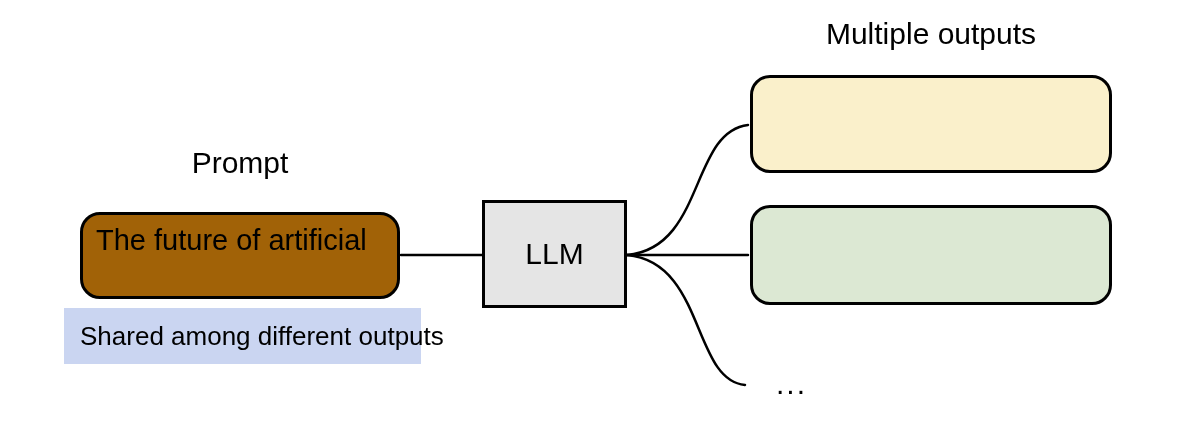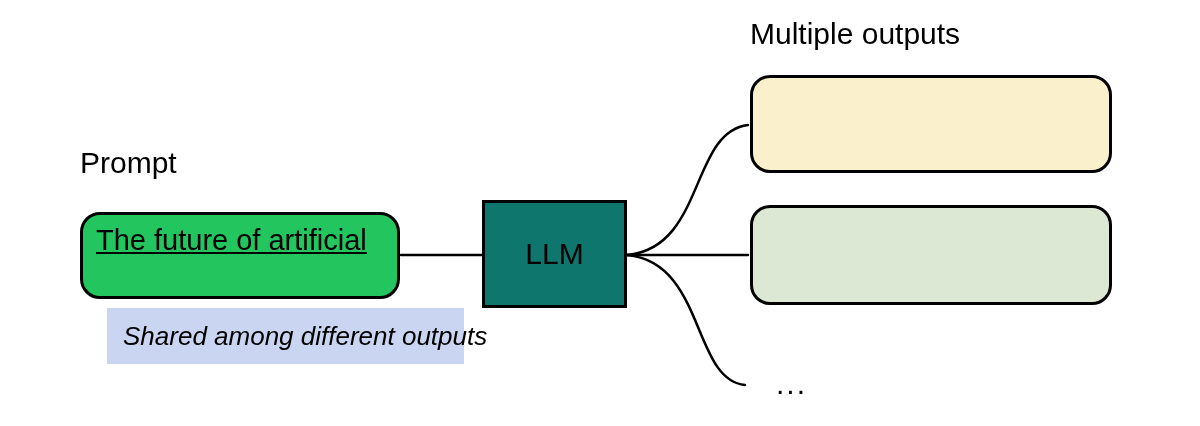--- a/index.html
+++ b/index.html
@@ -20,44 +20,42 @@
     position: absolute;
     left: 0;
     top: 0;
     width: 1200px;
     height: 426px;
   }
   .abs { position: absolute; box-sizing: border-box; }
   .diagram-title {
     font-size: 30px;
     line-height: 36px;
-    text-align: left;
+    text-align: center;
     white-space: nowrap;
   }
   .node {
     border: 3px solid #000000;
   }
   .rounded { border-radius: 20px; }
   .prompt-box {
     left: 80px; top: 212px;
     width: 320px; height: 87px;
     padding: 9px 10px 0 13px;
     font-size: 29px;
     line-height: 33px;
   }
   .caption-box {
     left: 64px; top: 308px;
     width: 357px; height: 56px;
     display: flex;
     align-items: center;
     padding-left: 16px;
-    font-style: italic;
     font-size: 26px;
     white-space: nowrap;
-    margin-left: 43px;
   }
   .llm-box {
     left: 482px; top: 200px;
     width: 145px; height: 108px;
     display: flex;
     align-items: center;
     justify-content: center;
     font-size: 30px;
   }
   .output-box-1 { left: 750px; top: 75px;  width: 362px; height: 98px; }
@@ -78,29 +76,29 @@
 
   <svg class="connectors" viewBox="0 0 1200 426" xmlns="http://www.w3.org/2000/svg" fill="none">
     <path d="M 401 255 L 483 255" stroke-width="2.5" stroke-linecap="round" stroke="#000000"></path>
     <path d="M 627 255 C 705 248 690 132 748 125" stroke-width="2.5" stroke-linecap="round" stroke="#000000"></path>
     <path d="M 627 255 L 748 255" stroke-width="2.5" stroke-linecap="round" stroke="#000000"></path>
     <path d="M 627 255 C 705 262 692 380 745 385" stroke-width="2.5" stroke-linecap="round" stroke="#000000"></path>
   </svg>
 
   <div class="abs diagram-title prompt-title">Prompt</div>
 
-  <div class="abs node rounded prompt-box" style="background-color: #22c55e; text-decoration: underline;">
+  <div class="abs node rounded prompt-box" style="background-color: #a16207;">
     <div>The future of artificial</div>
   </div>
 
   <div class="abs caption-box" style="background-color: rgb(202, 213, 241);">
     <span>Shared among different outputs</span>
   </div>
 
-  <div class="abs node llm-box" style="background-color: #0f766e;">
+  <div class="abs node llm-box" style="background-color: #e5e5e5;">
     <span>LLM</span>
   </div>
 
   <div class="abs diagram-title outputs-title">Multiple outputs</div>
 
   <div class="abs node rounded output-box-1" style="background-color: rgb(250, 240, 203);"></div>
 
   <div class="abs node rounded output-box-2" style="background-color: rgb(220, 232, 211);"></div>
 
   <div class="abs ellipsis">...</div>

